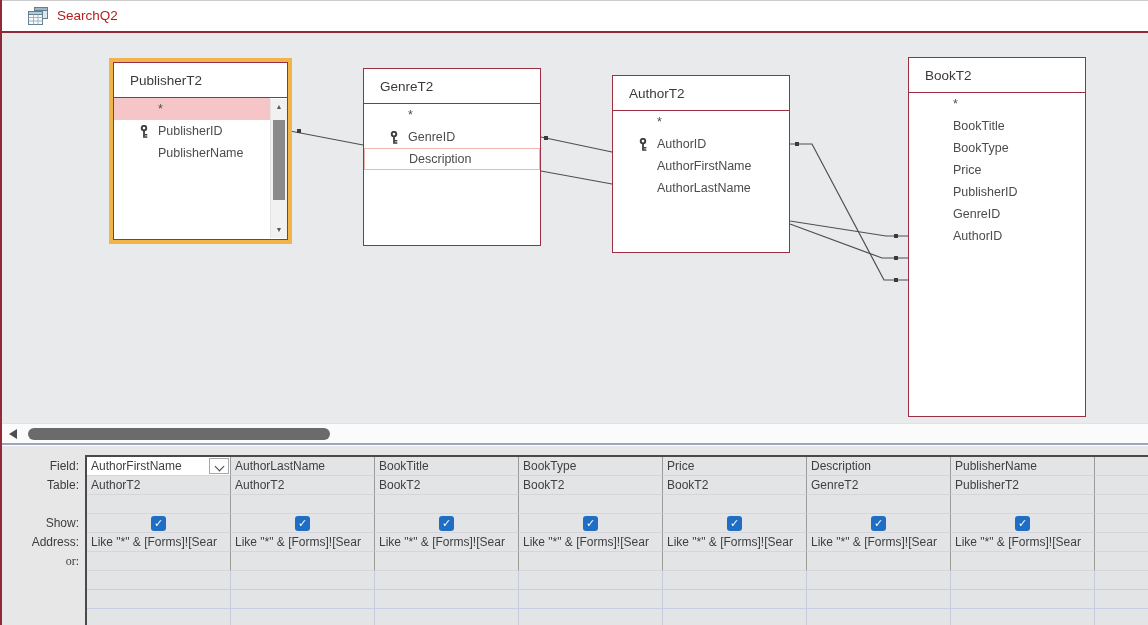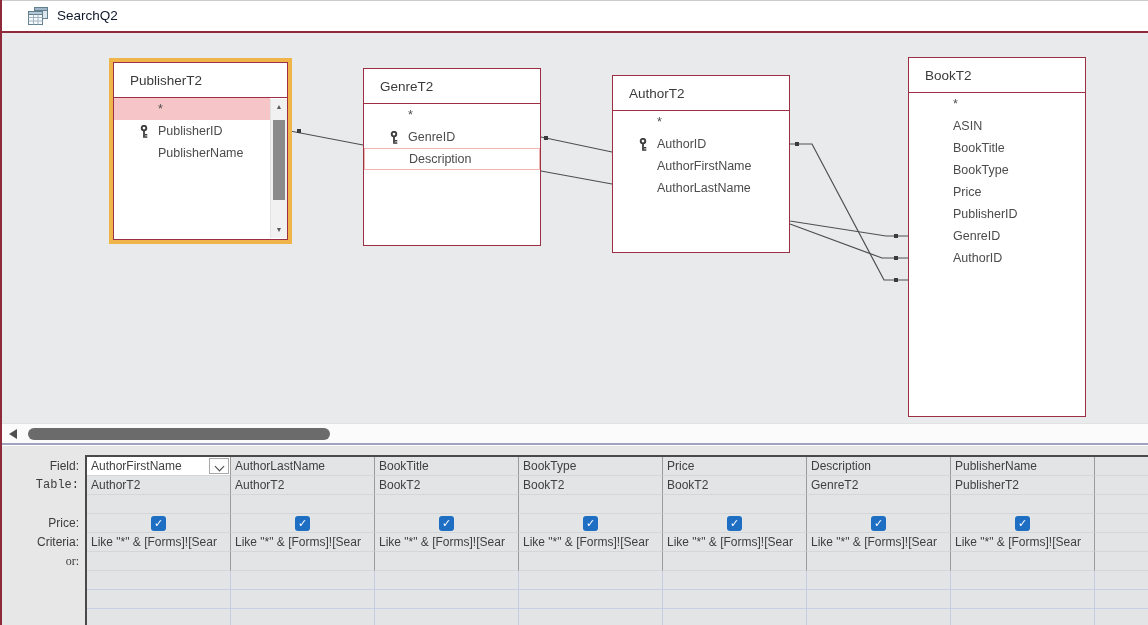--- a/index.html
+++ b/index.html
@@ -4,21 +4,21 @@
 <style>
   html,body{margin:0;padding:0;background:#fff;}
   .app{position:relative;width:1148px;height:625px;background:#fff;overflow:hidden;
        font-family:"Liberation Sans","DejaVu Sans",sans-serif;}
   .edge-left{position:absolute;left:0;top:0;width:2px;height:625px;background:#8e2a3a;z-index:60;}
   .edge-top{position:absolute;left:0;top:0;width:1148px;height:1px;background:#cccccc;z-index:60;}
 
   
   .titlebar{position:absolute;left:0;top:0;width:1148px;height:31px;background:#ffffff;}
   .obj-icon{position:absolute;left:28px;top:7px;width:21px;height:18px;}
-  .obj-title{position:absolute;left:57px;top:8px;font-size:13.5px;color:#0f172a;}
+  .obj-title{position:absolute;left:57px;top:8px;font-size:13.5px;color:#b91c1c;}
   .maroon-line{position:absolute;left:0;top:31px;width:1148px;height:2px;background:#8e2a3a;}
 
   
   .diagram{position:absolute;left:0;top:33px;width:1148px;height:390px;background:#e9eaec;}
   .joins{position:absolute;left:0;top:0;width:1148px;height:390px;z-index:1;}
   .tbl{position:absolute;background:#ffffff;border:1px solid #9b3045;box-sizing:border-box;z-index:2;}
   .tbl.sel{box-shadow:0 0 0 4px #f0b54a;}
   .tbl .ttl{height:35px;line-height:35px;padding-left:16px;font-size:13.5px;color:#3a3a3a;
             border-bottom:1px solid #9b3045;box-sizing:border-box;white-space:nowrap;}
   .fld{height:22px;line-height:22px;font-size:12.5px;color:#4c4c4c;padding-left:44px;
@@ -139,44 +139,43 @@
                 <rect x="4.1" y="5.2" width="1.8" height="7.6" fill="#3d3d3d"></rect>
                 <rect x="5.9" y="9.0" width="2.4" height="1.5" fill="#3d3d3d"></rect>
                 <rect x="5.9" y="11.3" width="2.4" height="1.5" fill="#3d3d3d"></rect>
               </svg></span><span>AuthorID</span></div>
           <div class="fld"><span>AuthorFirstName</span></div>
           <div class="fld"><span>AuthorLastName</span></div>
         </div>
         <div class="tbl" style="left: 908px; top: 24px; width: 178px; height: 360px;">
           <div class="ttl">BookT2</div>
           <div class="fld"><span>*</span></div>
-          <div class="fld"><span>ASIN</span></div>
           <div class="fld"><span>BookTitle</span></div>
           <div class="fld"><span>BookType</span></div>
           <div class="fld"><span>Price</span></div>
           <div class="fld"><span>PublisherID</span></div>
           <div class="fld"><span>GenreID</span></div>
           <div class="fld"><span>AuthorID</span></div>
         </div>
       </div>
   </div>
 
   <div class="hscroll">
     <div class="larr"></div>
     <div class="hthumb"></div>
   </div>
   <div class="divider"></div>
 
   <div class="qbe">
     <div id="gutter">
         <div class="glabel" style="top: 11px;">Field:</div>
-        <div class="glabel" style="top: 30px; font-family: Liberation Mono, monospace;">Table:</div>
+        <div class="glabel" style="top: 30px;">Table:</div>
         <div class="glabel" style="top: 49px; padding-left: 48px;">Sort:</div>
-        <div class="glabel" style="top: 68px;">Price:</div>
-        <div class="glabel" style="top: 87px;">Criteria:</div>
+        <div class="glabel" style="top: 68px;">Show:</div>
+        <div class="glabel" style="top: 87px;">Address:</div>
         <div class="glabel" style="top: 106px; font-family: Liberation Serif, serif;">or:</div>
       </div>
     <div class="gridarea">
       <div id="columns">
           <div class="col" style="left: 0px; width: 144px;">
             <div class="cell active">
               <div class="ddbtn">
                 <span class="chev"></span>
               </div>
               <div class="ctext">AuthorFirstName</div>

